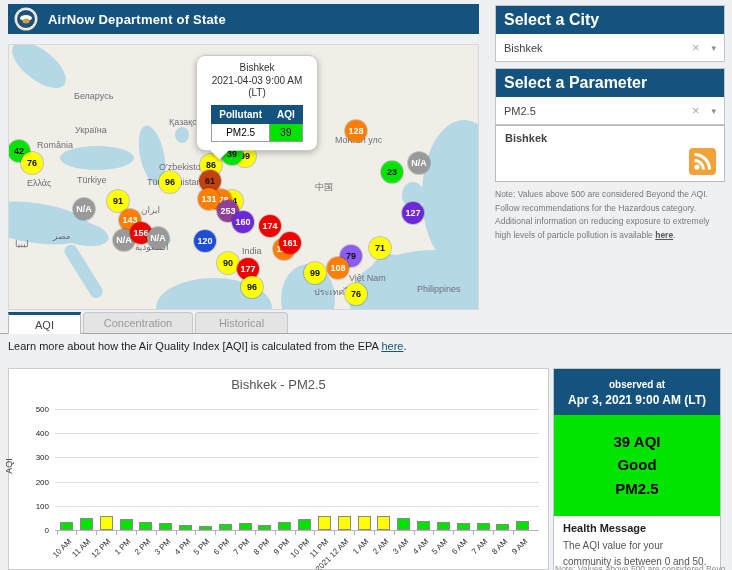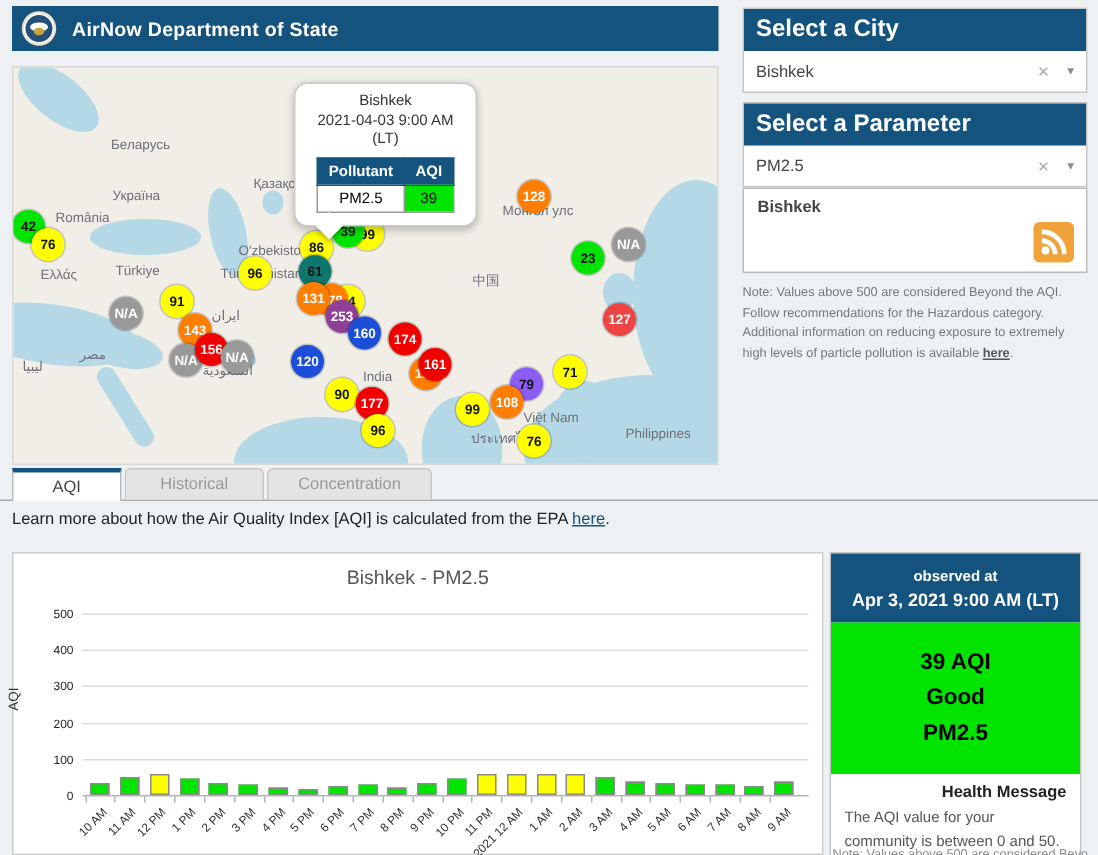--- a/index.html
+++ b/index.html
@@ -63,21 +63,21 @@
   .xlab{position:absolute;width:80px;text-align:right;font-size:8px;color:#333;transform:rotate(-45deg);transform-origin:100% 0;white-space:nowrap;}
   .xtick{position:absolute;width:1px;height:4px;background:#9fb8c6;}
   
   .cond-panel{left:553px;top:368px;width:168px;background:#fff;border:1px solid #c5c5c5;box-sizing:border-box;}
   .cond-header{background:#15537f;color:#fff;text-align:center;padding:7px 4px 8px 4px;}
   .cond-header .t1{font-size:12px;font-weight:bold;}
   .cond-header .t2{font-size:10px;font-weight:bold;margin-top:3px;}
   .cond-header .t3{font-size:12px;font-weight:bold;margin-top:3px;}
   .cond-aqi{background:#00e400;color:#000;text-align:center;padding:15px 0 16px 0;font-size:15px;font-weight:bold;line-height:1.55;}
   .cond-health{padding:6px 9px 10px 9px;}
-  .cond-health .ht{font-size:11px;font-weight:bold;color:#222;text-align:right;margin-bottom:4px;}
+  .cond-health .ht{font-size:11px;font-weight:bold;color:#222;text-align:left;margin-bottom:4px;}
   .cond-health .hb{font-size:10px;color:#555;line-height:1.65;}
   .cond-footnote{left:555px;top:564px;width:170px;font-size:8.5px;color:#888;white-space:nowrap;overflow:hidden;}
 </style>
 </head>
 <body>
 
 <div class="abs app-header">
   <svg class="seal" viewBox="0 0 24 24">
     <circle cx="12" cy="12" r="11.5" fill="#e9e3d2"></circle>
     <circle cx="12" cy="12" r="9.5" fill="#234f78" stroke="#fff" stroke-width="1"></circle>
@@ -129,44 +129,44 @@
     <div class="marker dark-text" style="left: -1px; top: 95px; background: rgb(0, 228, 0);">42</div>
     <div class="marker dark-text" style="left: 12px; top: 107px; background: rgb(255, 255, 0);">76</div>
     <div class="marker light-text" style="left: 64px; top: 153px; background: rgb(153, 153, 153);">N/A</div>
     <div class="marker dark-text" style="left: 98px; top: 145px; background: rgb(255, 255, 0);">91</div>
     <div class="marker light-text" style="left: 110px; top: 164px; background: rgb(255, 126, 0);">143</div>
     <div class="marker light-text" style="left: 104px; top: 184px; background: rgb(153, 153, 153);">N/A</div>
     <div class="marker light-text" style="left: 121px; top: 177px; background: rgb(242, 0, 0);">156</div>
     <div class="marker light-text" style="left: 138px; top: 182px; background: rgb(153, 153, 153);">N/A</div>
     <div class="marker dark-text" style="left: 150px; top: 126px; background: rgb(255, 255, 0);">96</div>
     <div class="marker dark-text" style="left: 191px; top: 109px; background: rgb(255, 255, 0);">86</div>
-    <div class="marker dark-text" style="left: 190px; top: 125px; background: #0f766e;">61</div>
+    <div class="marker dark-text" style="left: 190px; top: 125px; background: #c2410c;">61</div>
     <div class="marker dark-text" style="left: 225px; top: 100px; background: rgb(255, 255, 0);">99</div>
     <div class="marker dark-text" style="left: 212px; top: 98px; background: rgb(0, 228, 0);">39</div>
     <div class="marker dark-text" style="left: 212px; top: 145px; background: rgb(255, 255, 0);">84</div>
     <div class="marker light-text" style="left: 201px; top: 144px; background: rgb(255, 126, 0);">178</div>
     <div class="marker light-text" style="left: 189px; top: 143px; background: rgb(255, 126, 0);">131</div>
     <div class="marker light-text" style="left: 208px; top: 155px; background: rgb(143, 63, 151);">253</div>
-    <div class="marker light-text" style="left: 223px; top: 166px; background: #1d4ed8;">160</div>
+    <div class="marker light-text" style="left: 223px; top: 166px; background: #6d28d9;">160</div>
     <div class="marker light-text" style="left: 250px; top: 170px; background: rgb(242, 0, 0);">174</div>
     <div class="marker light-text" style="left: 185px; top: 185px; background: #1d4ed8;">120</div>
     <div class="marker light-text" style="left: 264px; top: 193px; background: rgb(255, 126, 0);">126</div>
     <div class="marker light-text" style="left: 270px; top: 187px; background: rgb(242, 0, 0);">161</div>
     <div class="marker dark-text" style="left: 208px; top: 207px; background: rgb(255, 255, 0);">90</div>
     <div class="marker light-text" style="left: 228px; top: 213px; background: rgb(242, 0, 0);">177</div>
     <div class="marker dark-text" style="left: 232px; top: 231px; background: rgb(255, 255, 0);">96</div>
     <div class="marker dark-text" style="left: 295px; top: 217px; background: rgb(255, 255, 0);">99</div>
     <div class="marker dark-text" style="left: 331px; top: 200px; background: #8b5cf6;">79</div>
     <div class="marker light-text" style="left: 318px; top: 212px; background: rgb(255, 126, 0);">108</div>
     <div class="marker dark-text" style="left: 360px; top: 192px; background: rgb(255, 255, 0);">71</div>
     <div class="marker dark-text" style="left: 336px; top: 238px; background: rgb(255, 255, 0);">76</div>
     <div class="marker light-text" style="left: 336px; top: 75px; background: rgb(255, 126, 0);">128</div>
     <div class="marker dark-text" style="left: 372px; top: 116px; background: rgb(0, 228, 0);">23</div>
     <div class="marker light-text" style="left: 399px; top: 107px; background: rgb(153, 153, 153);">N/A</div>
-    <div class="marker light-text" style="left: 393px; top: 157px; background: #ef4444;">127</div>
+    <div class="marker light-text" style="left: 393px; top: 157px; background: #6d28d9;">127</div>
   </div>
 
 <div class="abs popup">
   <div class="popup-tail"></div>
   <div class="line">Bishkek</div>
   <div class="line">2021-04-03 9:00 AM</div>
   <div class="line">(LT)</div>
   <table>
     <tbody>
         <tr>
@@ -210,22 +210,22 @@
       <path d="M5.5 12.5 a 9 9 0 0 1 9 9" stroke="#fff" stroke-width="3.2" fill="none"></path>
       <path d="M5.5 6.5 a 15 15 0 0 1 15 15" stroke="#fff" stroke-width="3.2" fill="none"></path>
     </svg>
   </span>
 </div>
 
 <div class="abs side-note"><span>Note: Values above 500 are considered Beyond the AQI. Follow recommendations for the Hazardous category. Additional information on reducing exposure to extremely high levels of particle pollution is available </span><a>here</a><span>.</span></div>
 
 <div class="abs tabbar">
   <div class="tab active">AQI</div>
+  <div class="tab inactive w2">Concentration</div>
   <div class="tab inactive w3">Historical</div>
-  <div class="tab inactive w2">Concentration</div>
 </div>
 <div class="abs tab-divider"></div>
 
 <div class="abs learn-more"><span>Learn more about how the Air Quality Index [AQI] is calculated from the EPA </span><a>here</a><span>.</span></div>
 
 <div class="abs chart-panel">
   <div class="chart-title">Bishkek - PM2.5</div>
   <div class="ylabel">AQI</div>
   <div id="chart-plot" style="position:absolute;left:0;top:0;width:539px;height:200px;">
       <div class="gridline zero" style="left: 46px; top: 161px; width: 484px;"></div>

